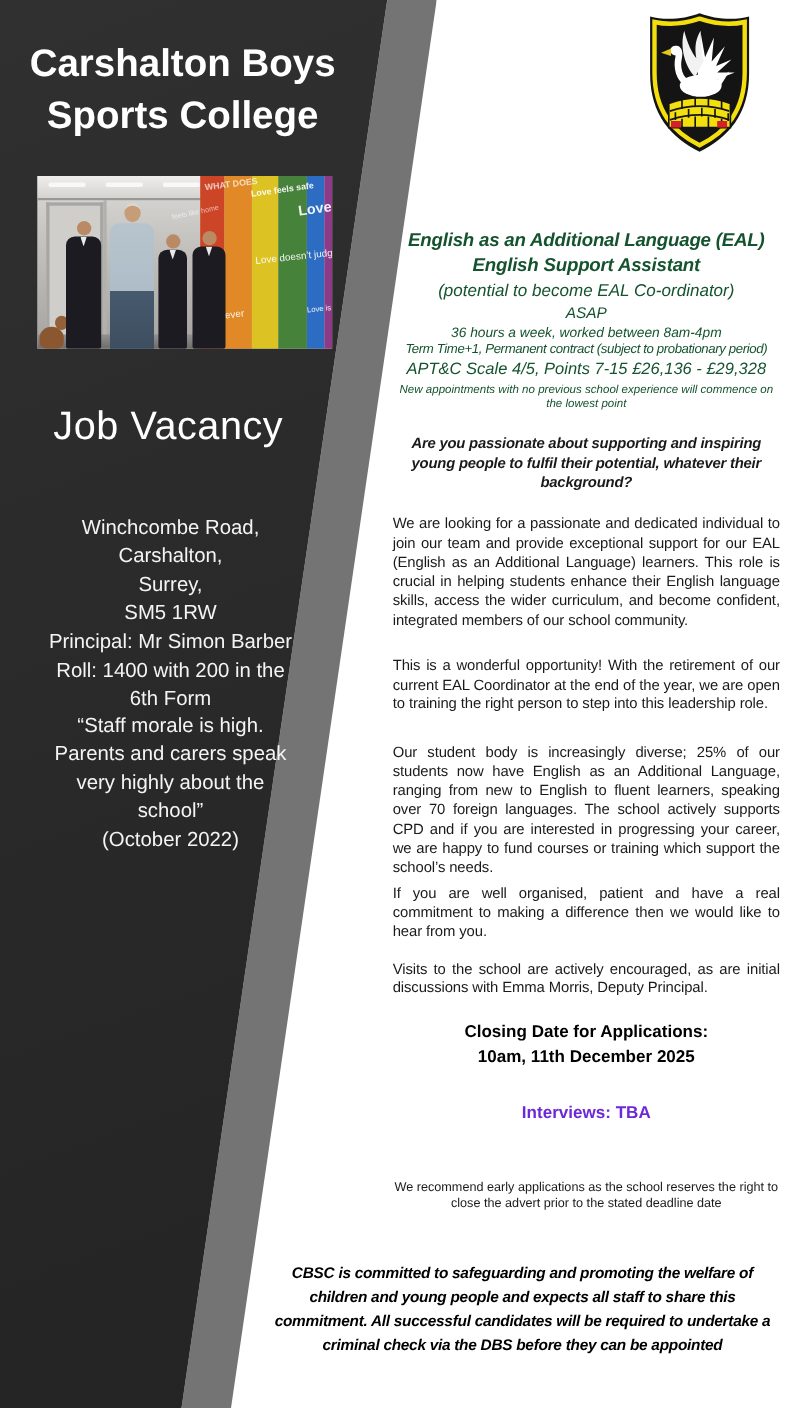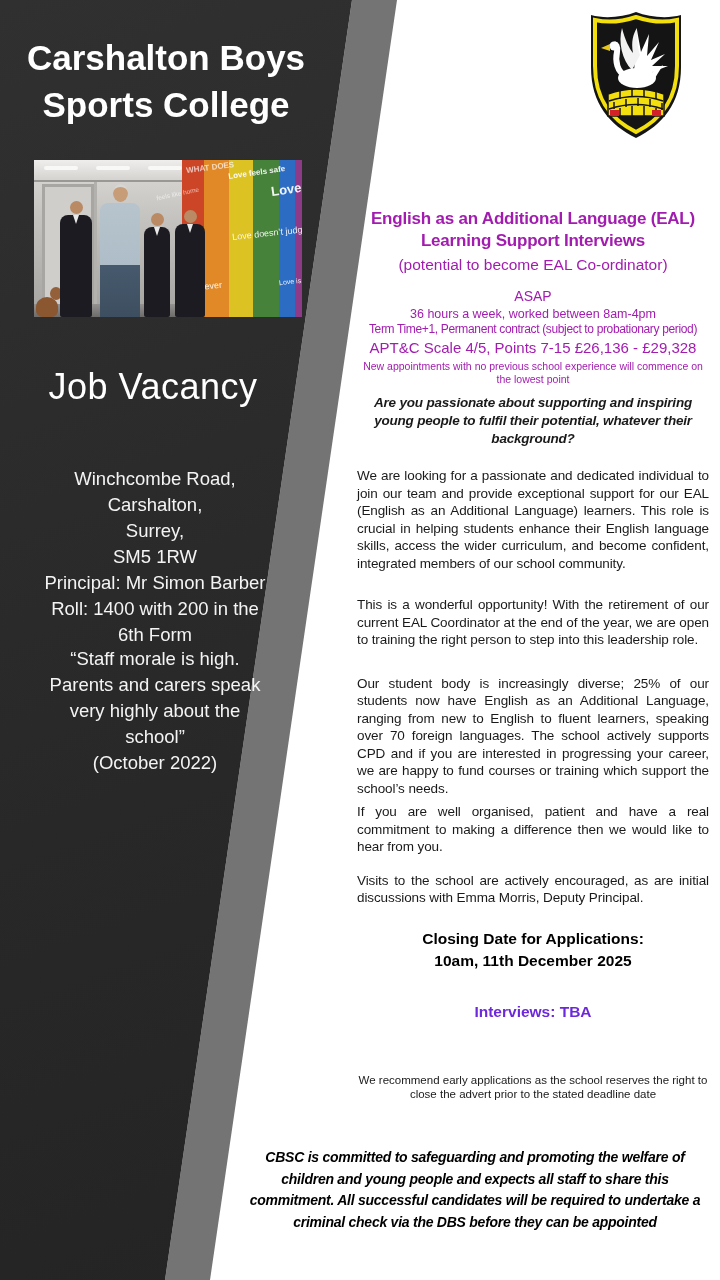--- a/index.html
+++ b/index.html
@@ -73,24 +73,24 @@
   .dog .body{position:absolute;left:0;bottom:0;width:22px;height:20px;border-radius:50% 50% 30% 30%;
     background:#8a5731;}
   .dog .dhead{position:absolute;right:0;top:0;width:12px;height:13px;border-radius:50%;
     background:#94603a;}
 
   
   .crest{position:absolute;left:588px;top:10px;width:96px;height:130px;}
 
   
   .rcol{position:absolute;left:357px;width:352px;text-align:center;}
-  .job-header{top:208px;color:#a21caf;}
+  .job-header{top:208px;color:#14532d;font-style:italic;}
   .jt{font-size:17px;font-weight:bold;line-height:22px;letter-spacing:-.2px;}
   .jsub{font-size:15.5px;line-height:21px;margin-top:2px;}
-  .jasap{font-size:14px;line-height:18px;margin-top:12px;}
+  .jasap{font-size:14px;line-height:18px;margin-top:0;}
   .jhours{font-size:12.5px;line-height:15px;margin-top:2px;}
   .jcontract{font-size:12px;line-height:15px;letter-spacing:-.35px;white-space:nowrap;}
   .jsalary{font-size:15px;line-height:19px;margin-top:1px;}
   .jnote{font-size:10.5px;line-height:13px;margin-top:3px;}
   .question{top:394px;font-size:13.5px;font-weight:bold;font-style:italic;
     line-height:18px;letter-spacing:-.2px;}
   .paragraphs{top:467px;text-align:justify;font-size:13.5px;line-height:17.5px;letter-spacing:-.1px;}
   .paragraphs p{margin:0;}
   .paragraphs p.m1{margin-bottom:24px;}
   .paragraphs p.m2{margin-bottom:26px;}
@@ -193,21 +193,21 @@
     <path d="M21 91 Q48 82 75 91 M21 99 Q48 90 75 99" fill="none" stroke="#141414" stroke-width="1.5"></path>
     <path d="M32 81 L32 89 M44 78 L44 87 M56 78 L56 87 M68 81 L68 89" stroke="#141414" stroke-width="1.5"></path>
     <path d="M26 92 L26 99 M38 89 L38 97 M50 88 L50 96 M62 89 L62 97 M74 93 L74 100" stroke="#141414" stroke-width="1.5"></path>
     <path d="M32 98 L32 106 M44 96 L44 106 M56 96 L56 106 M68 98 L68 106" stroke="#141414" stroke-width="1.5"></path>
     <rect x="22" y="100" width="9" height="6" fill="#d42027"></rect>
     <rect x="64" y="100" width="9" height="6" fill="#d42027"></rect>
   </svg>
 
   <div class="rcol job-header">
     <div class="jt">English as an Additional Language (EAL)</div>
-    <div class="jt">Learning Support Interviews</div>
+    <div class="jt">English Support Assistant</div>
     <div class="jsub">(potential to become EAL Co-ordinator)</div>
     <div class="jasap">ASAP</div>
     <div class="jhours">36 hours a week, worked between 8am-4pm</div>
     <div class="jcontract">Term Time+1, Permanent contract (subject to probationary period)</div>
     <div class="jsalary">APT&amp;C Scale 4/5, Points 7-15 £26,136 - £29,328</div>
     <div class="jnote">New appointments with no previous school experience will commence on the lowest point</div>
   </div>
 
   <div class="rcol question">Are you passionate about supporting and inspiring young people to fulfil their potential, whatever their background?</div>
 

